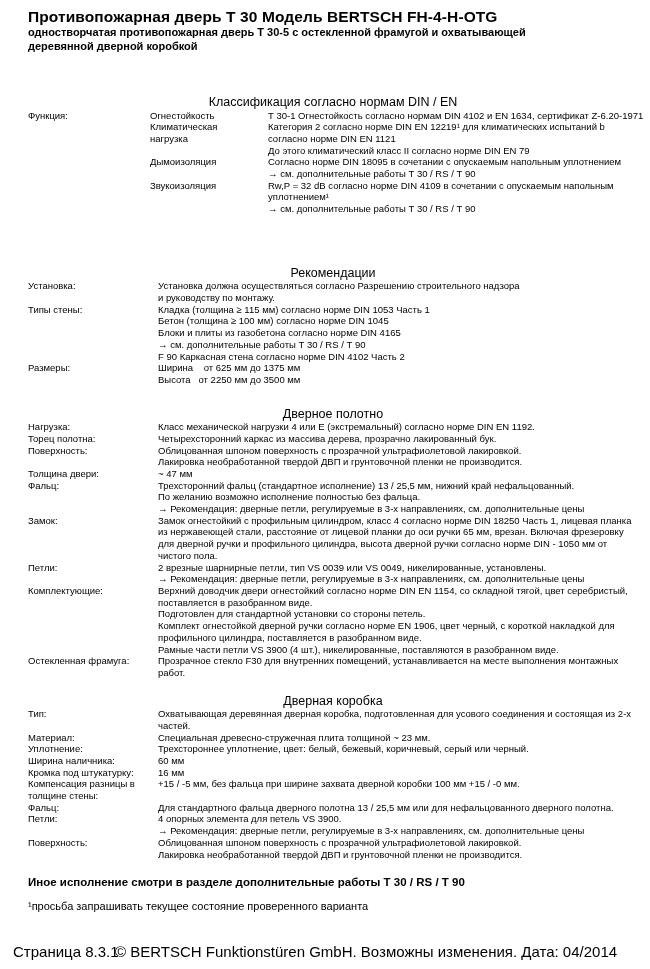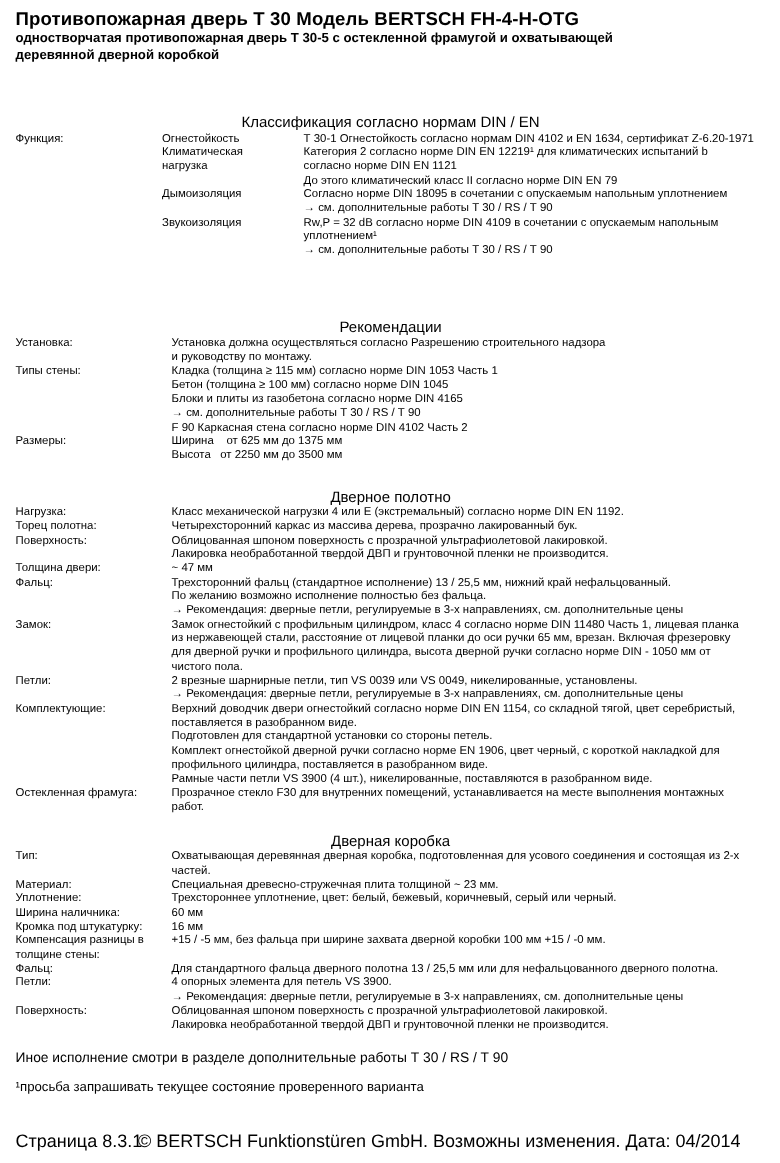--- a/index.html
+++ b/index.html
@@ -5,21 +5,21 @@
   * { margin: 0; padding: 0; box-sizing: border-box; }
   html, body { background: #ffffff; }
   .page {
     position: relative;
     width: 650px;
     height: 969px;
     background: #ffffff;
     color: #000000;
     font-family: "Liberation Sans", sans-serif;
     font-size: 9.5px;
-    padding: 8px 12px 0 13px;
+    padding: 8px 12px 0 28px;
     overflow: hidden;
   }
   .doc-title {
     font-size: 15.5px;
     font-weight: bold;
     line-height: 18px;
     letter-spacing: 0.1px;
     white-space: nowrap;
   }
   .doc-subtitle {
@@ -47,21 +47,21 @@
     display: grid;
     line-height: 11.7px;
     white-space: nowrap;
   }
   .sec-3col .row { grid-template-columns: 122px 118px 1fr; }
   .sec-2col .row { grid-template-columns: 130px 1fr; }
   .row span { display: block; white-space: pre; overflow: visible; }
   .note-heading {
     margin-top: 16px;
     font-size: 11.5px;
-    font-weight: normal;
+    font-weight: bold;
     line-height: 13px;
     white-space: nowrap;
   }
   .footnote {
     margin-top: 12px;
     font-size: 11px;
     line-height: 11.7px;
     white-space: nowrap;
   }
   .page-footer {
@@ -209,21 +209,21 @@
         <div class="row">
           <span>&nbsp;</span>
           <span>По желанию возможно исполнение полностью без фальца.</span>
         </div>
         <div class="row">
           <span>&nbsp;</span>
           <span>→ Рекомендация: дверные петли, регулируемые в 3-х направлениях, см. дополнительные цены</span>
         </div>
         <div class="row">
           <span>Замок:</span>
-          <span>Замок огнестойкий с профильным цилиндром, класс 4 согласно норме DIN 11480 Часть 1, лицевая планка</span>
+          <span>Замок огнестойкий с профильным цилиндром, класс 4 согласно норме DIN 18250 Часть 1, лицевая планка</span>
         </div>
         <div class="row">
           <span>&nbsp;</span>
           <span>из нержавеющей стали, расстояние от лицевой планки до оси ручки 65 мм, врезан. Включая фрезеровку</span>
         </div>
         <div class="row">
           <span>&nbsp;</span>
           <span>для дверной ручки и профильного цилиндра, высота дверной ручки согласно норме DIN - 1050 мм от</span>
         </div>
         <div class="row">

